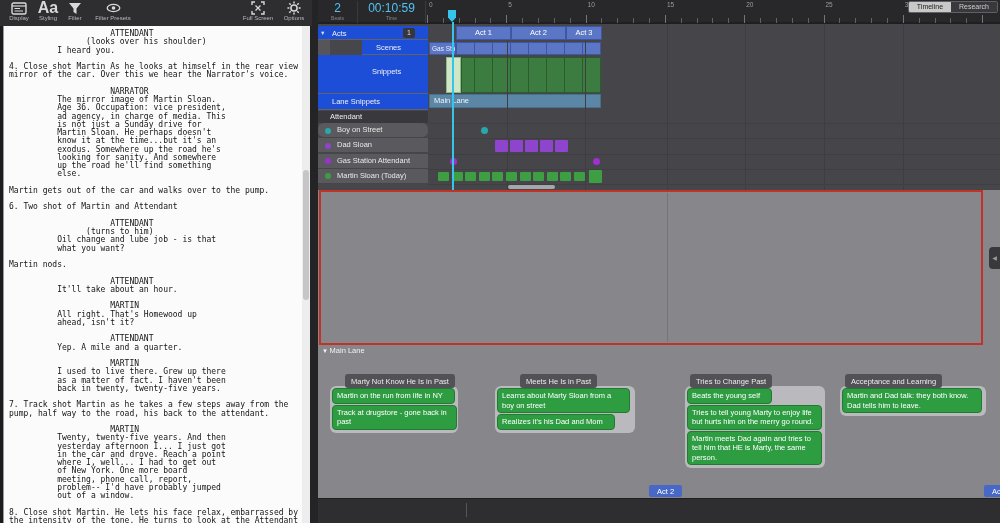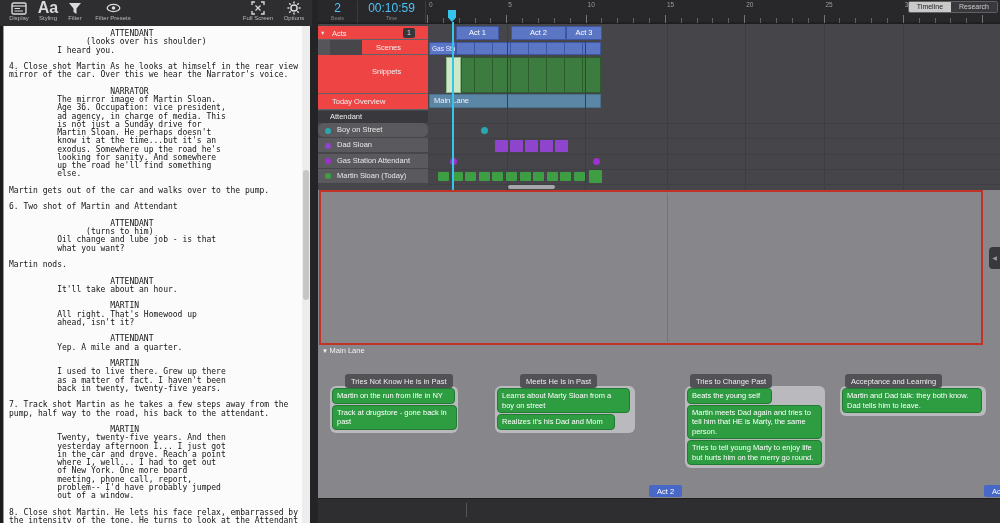--- a/index.html
+++ b/index.html
@@ -28,21 +28,21 @@
   .counter .lbl{color:#86868a;font-size:5px;line-height:6px;}
   .tick{position:absolute;width:1px;background:#606066;}
   .tick.major{top:15px;height:8px;background:#74747a;}
   .tick.minor{top:18px;height:5px;}
   .tick-label{position:absolute;top:1px;color:#9c9ca0;font-size:6.5px;}
   .tab-group{position:absolute;right:2px;top:1px;display:flex;height:12px;border:1px solid #606065;border-radius:2px;overflow:hidden;z-index:9;}
   .tab{font-size:7px;line-height:10px;padding:0 8px;color:#cfcfcf;background:#39393d;cursor:default;}
   .tab.active{background:#c9c9c9;color:#222;}
 
   
-  .sb-row{position:absolute;left:318px;width:110px;background:#ef4444;border-bottom:1px solid #626266;color:#f0f0f0;font-size:7.5px;}
+  .sb-row{position:absolute;left:318px;width:110px;background:#1d4ed8;border-bottom:1px solid #626266;color:#f0f0f0;font-size:7.5px;}
   .sb-row span{position:absolute;left:14px;top:3px;}
   .sb-strip{position:absolute;left:318px;top:26px;width:12px;height:84px;background:#56565a;}
   .sb-tri{position:absolute;color:#e0e0e0;font-size:5.5px;}
   .badge{position:absolute;left:403px;top:28px;background:#37373b;color:#dedede;font-size:7px;line-height:8px;padding:1px 4px;border-radius:2px;}
   .chars-header{position:absolute;left:318px;top:111px;width:110px;height:12px;background:#39393d;color:#ececec;font-size:7.5px;line-height:12px;}
   .chars-header span{margin-left:12px;}
   .char-item{position:absolute;left:318px;width:110px;height:15px;background:#5a5a5e;border-bottom:1px solid #46464a;color:#e9e9e9;font-size:7.5px;line-height:14px;}
   .char-item .dot{position:absolute;left:7px;top:4.5px;width:6px;height:6px;border-radius:50%;}
   .char-item .nm{margin-left:19px;}
 
@@ -240,21 +240,21 @@
     </div>
   <div class="sb-tri" style="left:320px;top:30px;">▼</div>
   <div class="badge">1</div>
   <div class="sb-row" style="top:40px;height:15px;margin-left:44px;">
       <span>Scenes</span>
     </div>
   <div class="sb-row" style="top:55px;height:39px;">
       <span style="top:12px;padding-left:40px;">Snippets</span>
     </div>
   <div class="sb-row" style="top:94px;height:16px;">
-      <span>Today Overview</span>
+      <span>Lane Snippets</span>
     </div>
   <div class="chars-header">
     <em class="sb-tri" style="left:321px;top:114px;font-style:normal;">▼</em>
     <span>Attendant</span>
   </div>
 
   <div class="tl-bg"></div>
 
   <div class="scene-block" style="left:429px;width:27px;">Gas Sta</div>
   <div class="scene-bar"></div>
@@ -393,21 +393,21 @@
     <div class="tick minor" style="left: 934.52px;"></div>
     <div class="tick minor" style="left: 950.38px;"></div>
     <div class="tick minor" style="left: 966.24px;"></div>
     <div class="tick major" style="left: 982.1px;"></div>
     <div class="gridline" style="left: 507px;"></div>
     <div class="gridline" style="left: 585px;"></div>
     <div class="gridline" style="left: 667px;"></div>
     <div class="gridline" style="left: 745px;"></div>
     <div class="gridline" style="left: 824px;"></div>
     <div class="gridline" style="left: 903px;"></div>
-    <div class="act-cell" style="left: 456px; width: 43px;">Act 1</div>
+    <div class="act-cell" style="left: 456px; width: 55px;">Act 1</div>
     <div class="act-cell" style="left: 511px; width: 55px;">Act 2</div>
     <div class="act-cell" style="left: 566px; width: 36px;">Act 3</div>
     <div class="vdiv" style="left: 474px; top: 42px; height: 13px; background: rgb(61, 85, 165); z-index: 2;"></div>
     <div class="vdiv" style="left: 474px; top: 56.5px; height: 36px; background: rgb(42, 92, 46); z-index: 2;"></div>
     <div class="vdiv" style="left: 492px; top: 42px; height: 13px; background: rgb(61, 85, 165); z-index: 2;"></div>
     <div class="vdiv" style="left: 492px; top: 56.5px; height: 36px; background: rgb(42, 92, 46); z-index: 2;"></div>
     <div class="vdiv" style="left: 510px; top: 42px; height: 13px; background: rgb(61, 85, 165); z-index: 2;"></div>
     <div class="vdiv" style="left: 510px; top: 56.5px; height: 36px; background: rgb(42, 92, 46); z-index: 2;"></div>
     <div class="vdiv" style="left: 528px; top: 42px; height: 13px; background: rgb(61, 85, 165); z-index: 2;"></div>
     <div class="vdiv" style="left: 528px; top: 56.5px; height: 36px; background: rgb(42, 92, 46); z-index: 2;"></div>
@@ -443,29 +443,29 @@
     <div class="cell" style="left: 519.6px; top: 171.75px; width: 11px; height: 9px; background: rgb(61, 158, 67); border-radius: 1px; z-index: 3;"></div>
     <div class="cell" style="left: 533.2px; top: 171.75px; width: 11px; height: 9px; background: rgb(61, 158, 67); border-radius: 1px; z-index: 3;"></div>
     <div class="cell" style="left: 546.8px; top: 171.75px; width: 11px; height: 9px; background: rgb(61, 158, 67); border-radius: 1px; z-index: 3;"></div>
     <div class="cell" style="left: 560.4px; top: 171.75px; width: 11px; height: 9px; background: rgb(61, 158, 67); border-radius: 1px; z-index: 3;"></div>
     <div class="cell" style="left: 574px; top: 171.75px; width: 11px; height: 9px; background: rgb(61, 158, 67); border-radius: 1px; z-index: 3;"></div>
     <div class="cell" style="left: 589px; top: 169.75px; width: 13px; height: 13px; background: rgb(61, 158, 67); border-radius: 1px; z-index: 3;"></div>
     <div class="beat-container" style="left: 330px; width: 128px;">
       <div class="beat-card" style="width: 123px;">Martin on the run from life in NY</div>
       <div class="beat-card" style="width: 125px;">Track at drugstore - gone back in past</div>
     </div>
-    <div class="group-header" style="left: 345px;">Tries Not Know He Is in Past</div>
+    <div class="group-header" style="left: 345px;">Marty Not Know He Is in Past</div>
     <div class="beat-container" style="left: 495px; width: 140px;">
       <div class="beat-card" style="width: 133px;">Learns about Marty Sloan from a boy on street</div>
       <div class="beat-card" style="width: 118px;">Realizes it's his Dad and Mom</div>
     </div>
     <div class="group-header" style="left: 520px;">Meets He Is in Past</div>
     <div class="beat-container" style="left: 685px; width: 140px;">
       <div class="beat-card" style="width: 85px;">Beats the young self</div>
+      <div class="beat-card" style="width: 135px;">Tries to tell young Marty to enjoy life but hurts him on the merry go round.</div>
       <div class="beat-card" style="width: 135px;">Martin meets Dad again and tries to tell him that HE is Marty, the same person.</div>
-      <div class="beat-card" style="width: 135px;">Tries to tell young Marty to enjoy life but hurts him on the merry go round.</div>
     </div>
     <div class="group-header" style="left: 690px;">Tries to Change Past</div>
     <div class="beat-container" style="left: 840px; width: 146px;">
       <div class="beat-card" style="width: 140px;">Martin and Dad talk: they both know. Dad tells him to leave.</div>
     </div>
     <div class="group-header" style="left: 845px;">Acceptance and Learning</div>
   </div>
 
 </body></html>

